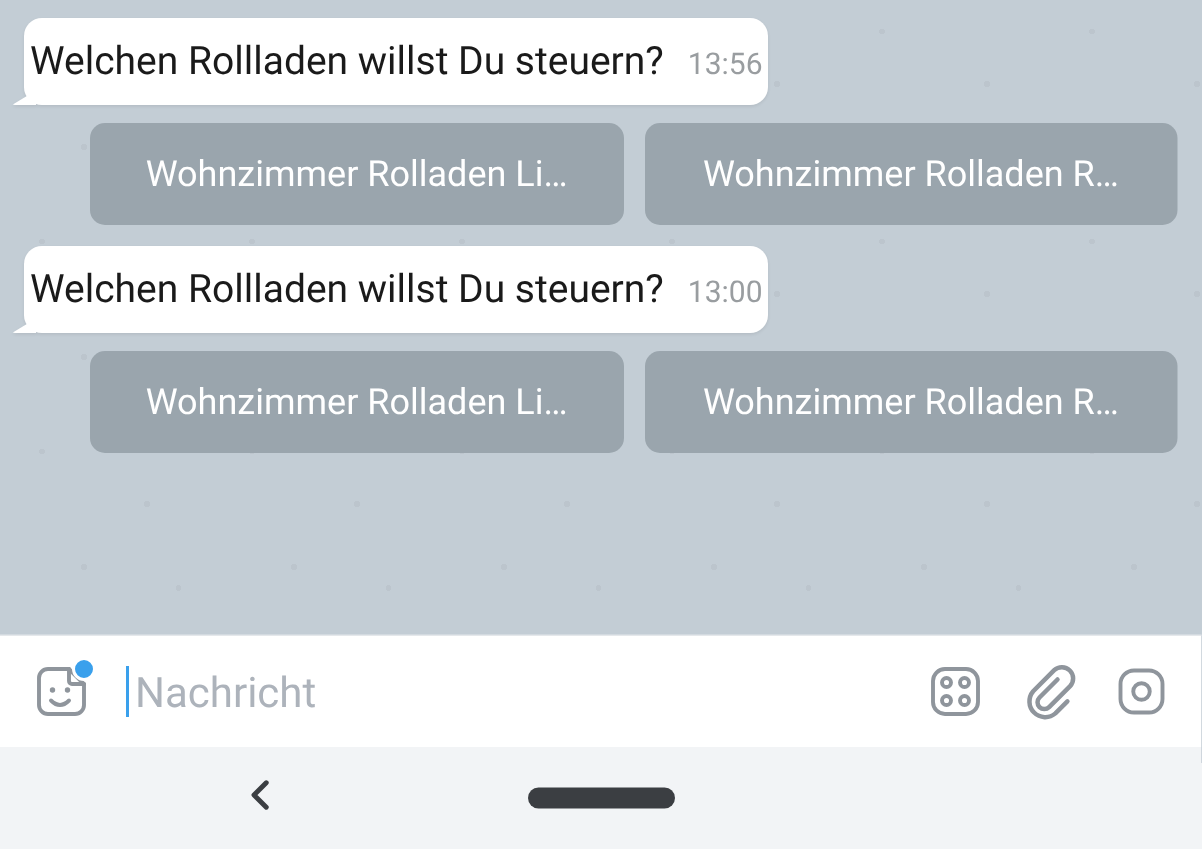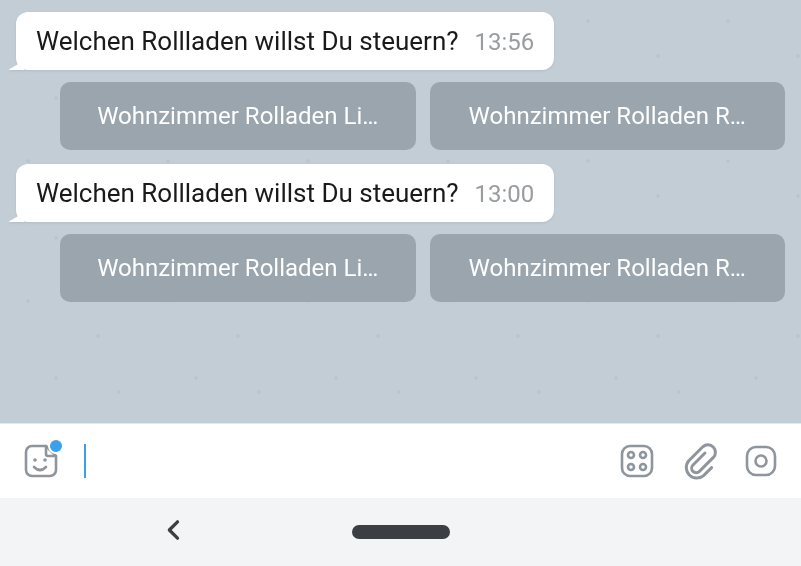--- a/index.html
+++ b/index.html
@@ -39,21 +39,21 @@
     }
     .msg-block {
       display: flex;
       flex-direction: column;
       gap: 12px;
       position: relative;
     }
     .bubble {
       background: #fff;
       border-radius: 12px;
-      padding: 14px 20px;
+      padding: 14px 4px;
       display: inline-flex;
       align-items: baseline;
       gap: 16px;
       max-width: fit-content;
       filter: drop-shadow(0 1px 1px rgba(0,0,0,0.08));
       position: relative;
       justify-content: center;
     }
     .bubble::before {
       content: '';
@@ -65,21 +65,21 @@
       background: #fff;
       clip-path: polygon(0 100%, 100% 100%, 100% 40%);
       border-bottom-left-radius: 2px;
     }
     .bubble-text {
       font-size: 26px;
       color: #1a1a1a;
       white-space: nowrap;
     }
     .bubble-time {
-      font-size: 24px;
+      font-size: 20px;
       color: #999da0;
     }
     .btn-row {
       display: flex;
       gap: 14px;
       margin-left: 44px;
     }
     .inline-btn {
       flex: 1;
       background: #9aa5ad;
@@ -201,20 +201,21 @@
       <path d="M26,6 v8 a2,2 0 0 0 2,2 h8" stroke-linecap="round"></path>
       <circle cx="15" cy="20" r="1.8" fill="#8f959c" stroke="none"></circle>
       <circle cx="25" cy="20" r="1.8" fill="#8f959c" stroke="none"></circle>
       <path d="M14,27 q6,6 12,0" stroke-linecap="round"></path>
     </svg>
     <div class="sticker-dot"></div>
   </div>
 
   <div class="input-wrap">
     <div class="cursor-bar"></div>
+    <span class="placeholder">Nachricht</span>
   </div>
 
   <div class="comp-icon">
     <svg viewBox="0 0 40 40" width="40" height="40" fill="none" stroke="#8f959c" stroke-width="2.6">
       <rect x="5" y="5" width="30" height="30" rx="8"></rect>
       <circle cx="14" cy="14" r="3"></circle>
       <circle cx="26" cy="14" r="3"></circle>
       <circle cx="14" cy="26" r="3"></circle>
       <circle cx="26" cy="26" r="3"></circle>
     </svg>

